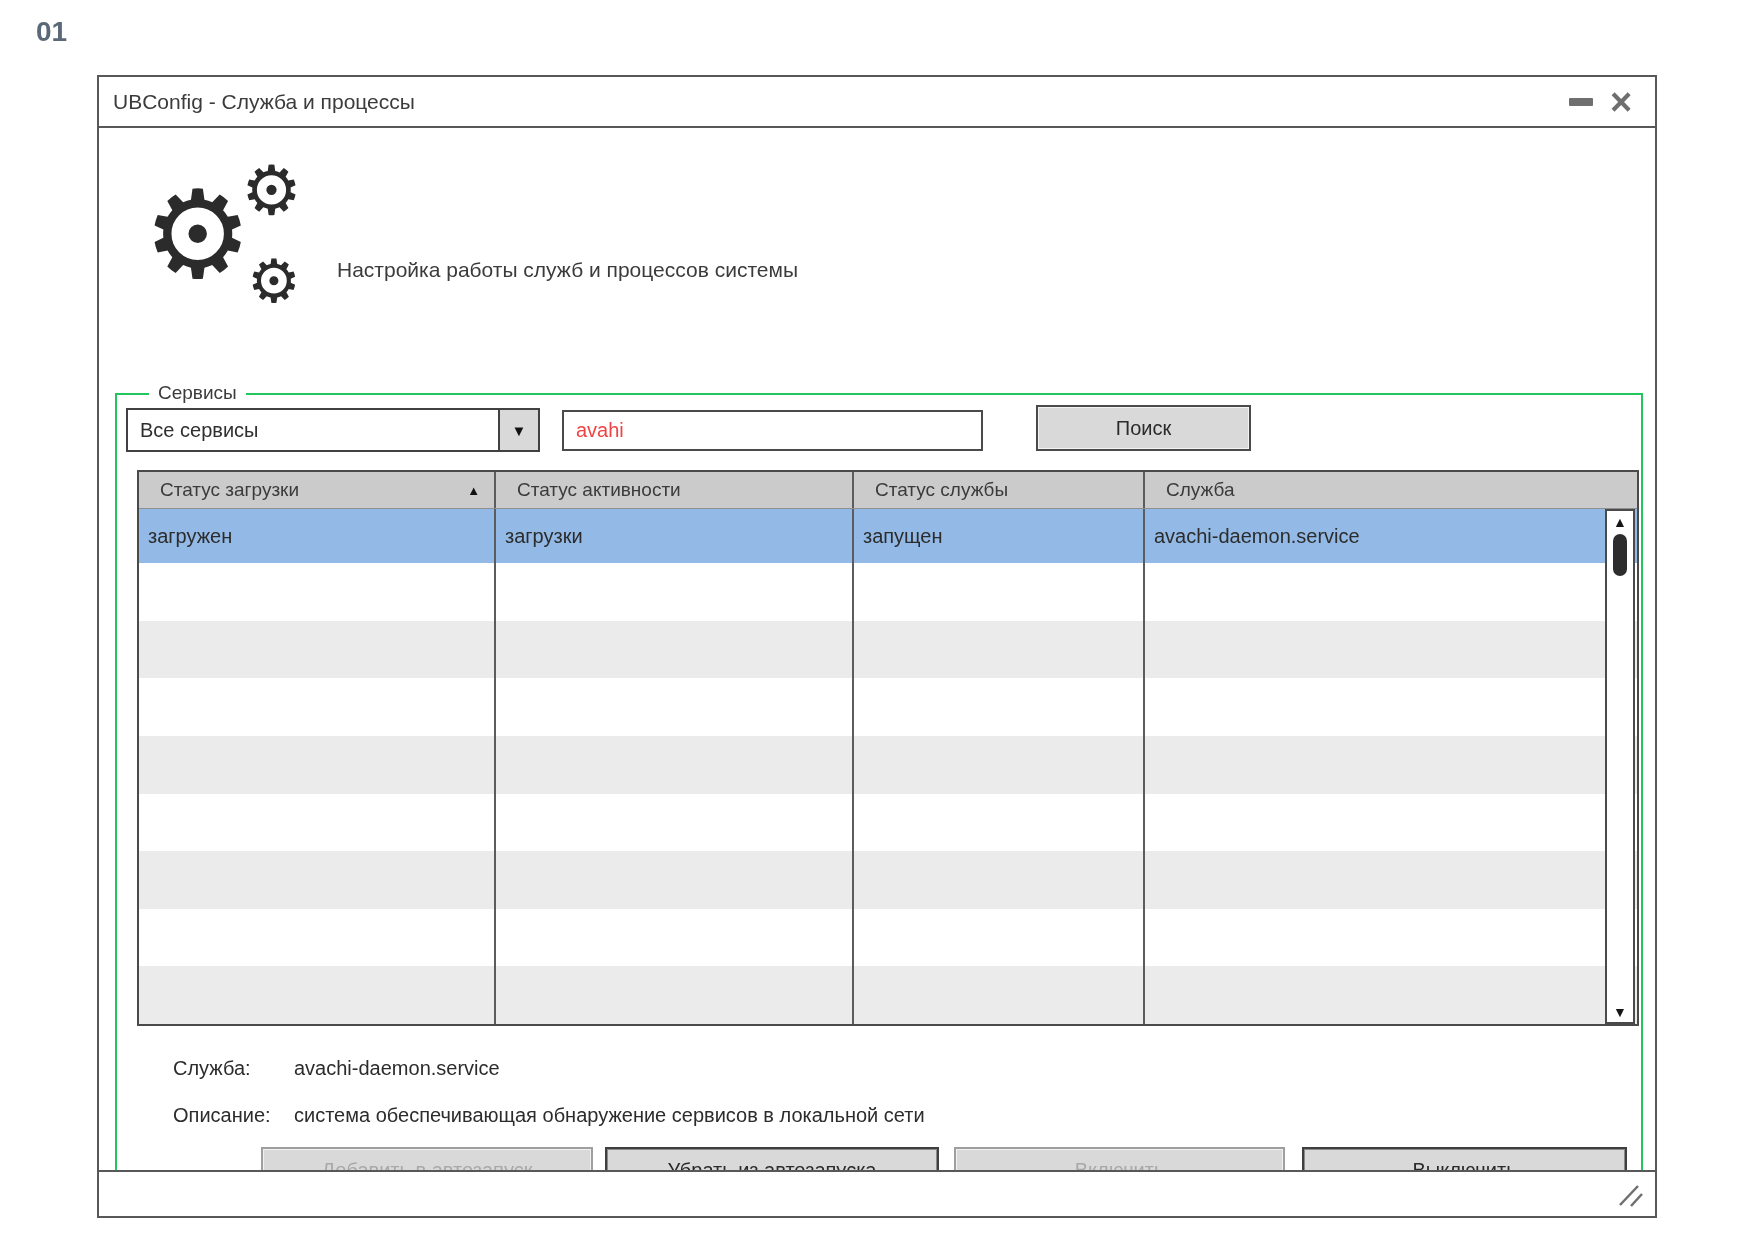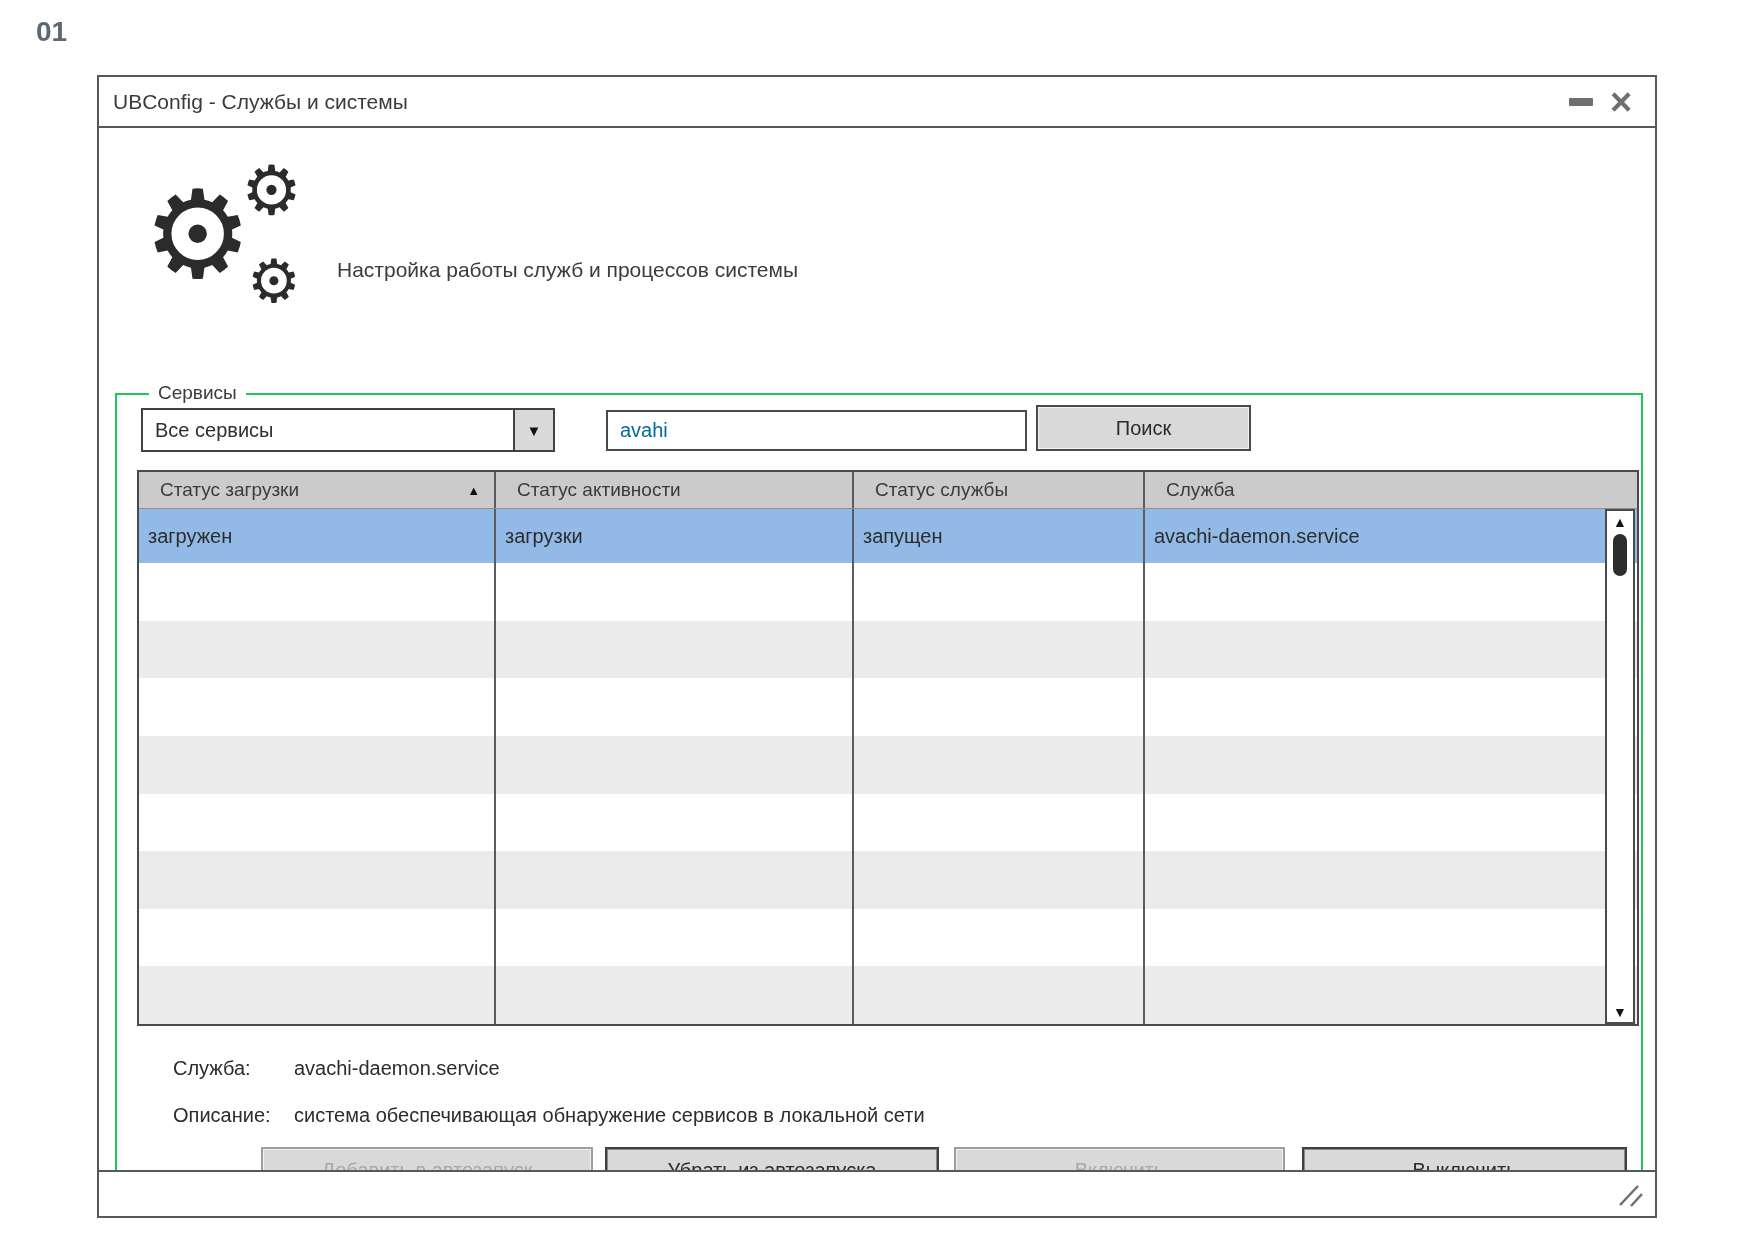--- a/index.html
+++ b/index.html
@@ -30,28 +30,28 @@
   .gear-sm2{left:108px;top:92px;font-size:60px;}
   .app-desc{position:absolute;left:238px;top:118px;font-size:21px;color:#3b3b3b;margin-top:10px;}
 
   
   .groupbox{position:absolute;left:16px;top:263px;width:1528px;height:812px;
             border:2px solid #22c55e;box-sizing:border-box;}
   .group-label{position:absolute;left:32px;top:-13px;background:#fff;padding:0 9px;
                font-size:19px;color:#3b3b3b;}
 
   
-  .combo{position:absolute;left:24px;top:13px;width:414px;height:44px;border:2px solid #414144;
+  .combo{position:absolute;left:9px;top:13px;width:414px;height:44px;border:2px solid #414144;
          box-sizing:border-box;display:flex;background:#fff;}
   .combo-value{flex:1;display:flex;align-items:center;padding-left:12px;font-size:20px;}
   .combo-arrow{width:38px;border-left:2px solid #414144;background:#d9d9d9;display:flex;
                align-items:center;justify-content:center;font-size:15px;color:#111;}
-  .searchbox{position:absolute;left:489px;top:15px;width:421px;height:41px;border:2px solid #4a4a4c;
+  .searchbox{position:absolute;left:445px;top:15px;width:421px;height:41px;border:2px solid #4a4a4c;
              box-sizing:border-box;font-family:"Liberation Sans",sans-serif;font-size:20px;
-             padding:0 12px;color:#0369a1;background:#fff;outline:none;}
+             padding:0 12px;color:#ef4444;background:#fff;outline:none;}
   .btn{display:flex;align-items:center;justify-content:center;background:#d9d9d9;
        border:2px solid #4a4a4c;box-sizing:border-box;font-size:20px;color:#2b2b2b;cursor:default;}
   .search-btn{position:absolute;left:919px;top:10px;width:215px;height:46px;
               box-shadow:inset 0 0 0 1px #f2f2f2;}
 
   
   .table{position:absolute;left:20px;top:75px;width:1502px;height:556px;
          border:2px solid #4a4a4c;box-sizing:border-box;background:#fff;}
   .thead{display:flex;height:37px;background:#cbcbcb;border-bottom:1px solid #8f8f8f;box-sizing:border-box;}
   .th{display:flex;align-items:center;padding-left:21px;font-size:19px;color:#3b3b3b;
@@ -97,21 +97,21 @@
   .resize-grip{position:absolute;right:10px;bottom:8px;}
 </style>
 </head>
 <body>
 
 <div class="idx">01</div>
 
 <div class="win">
 
   <div class="titlebar">
-    <div class="title">UBConfig - Службы и системы</div>
+    <div class="title">UBConfig - Служба и процессы</div>
     <div class="win-btn">
       <span class="min-glyph"></span>
     </div>
     <div class="win-btn">
       <span class="close-glyph">×</span>
     </div>
   </div>
 
   <div class="content">
 

